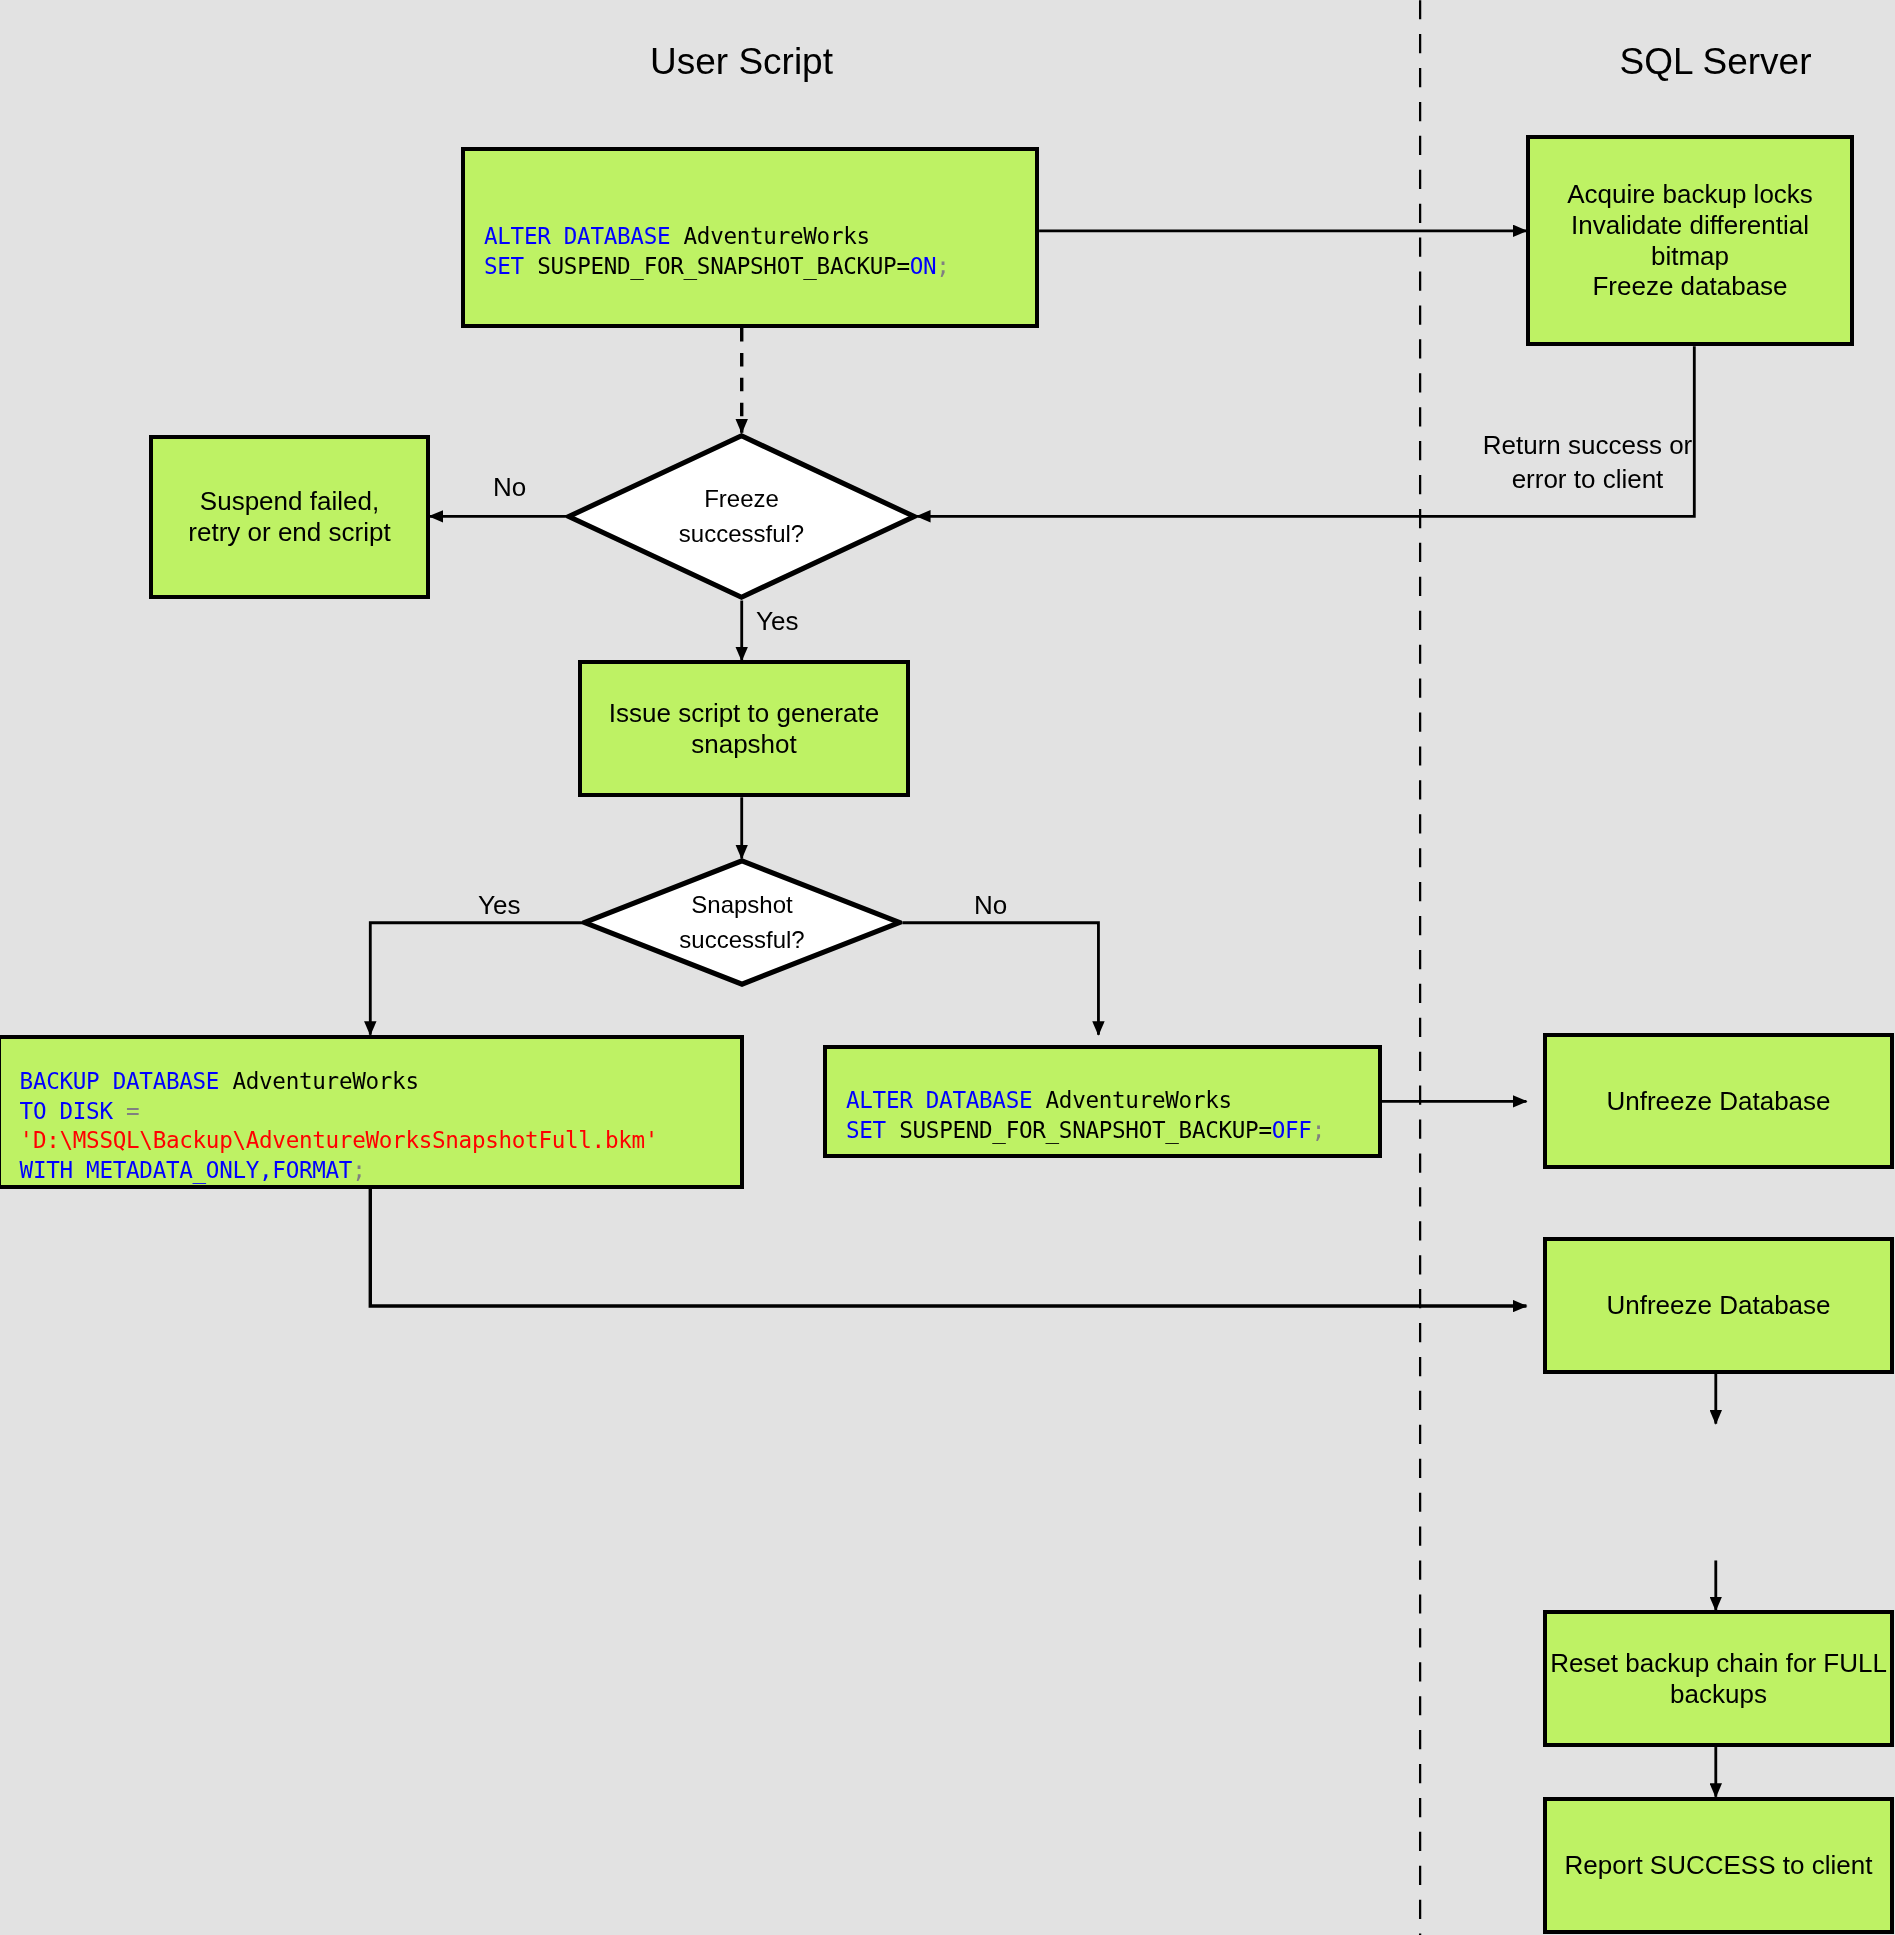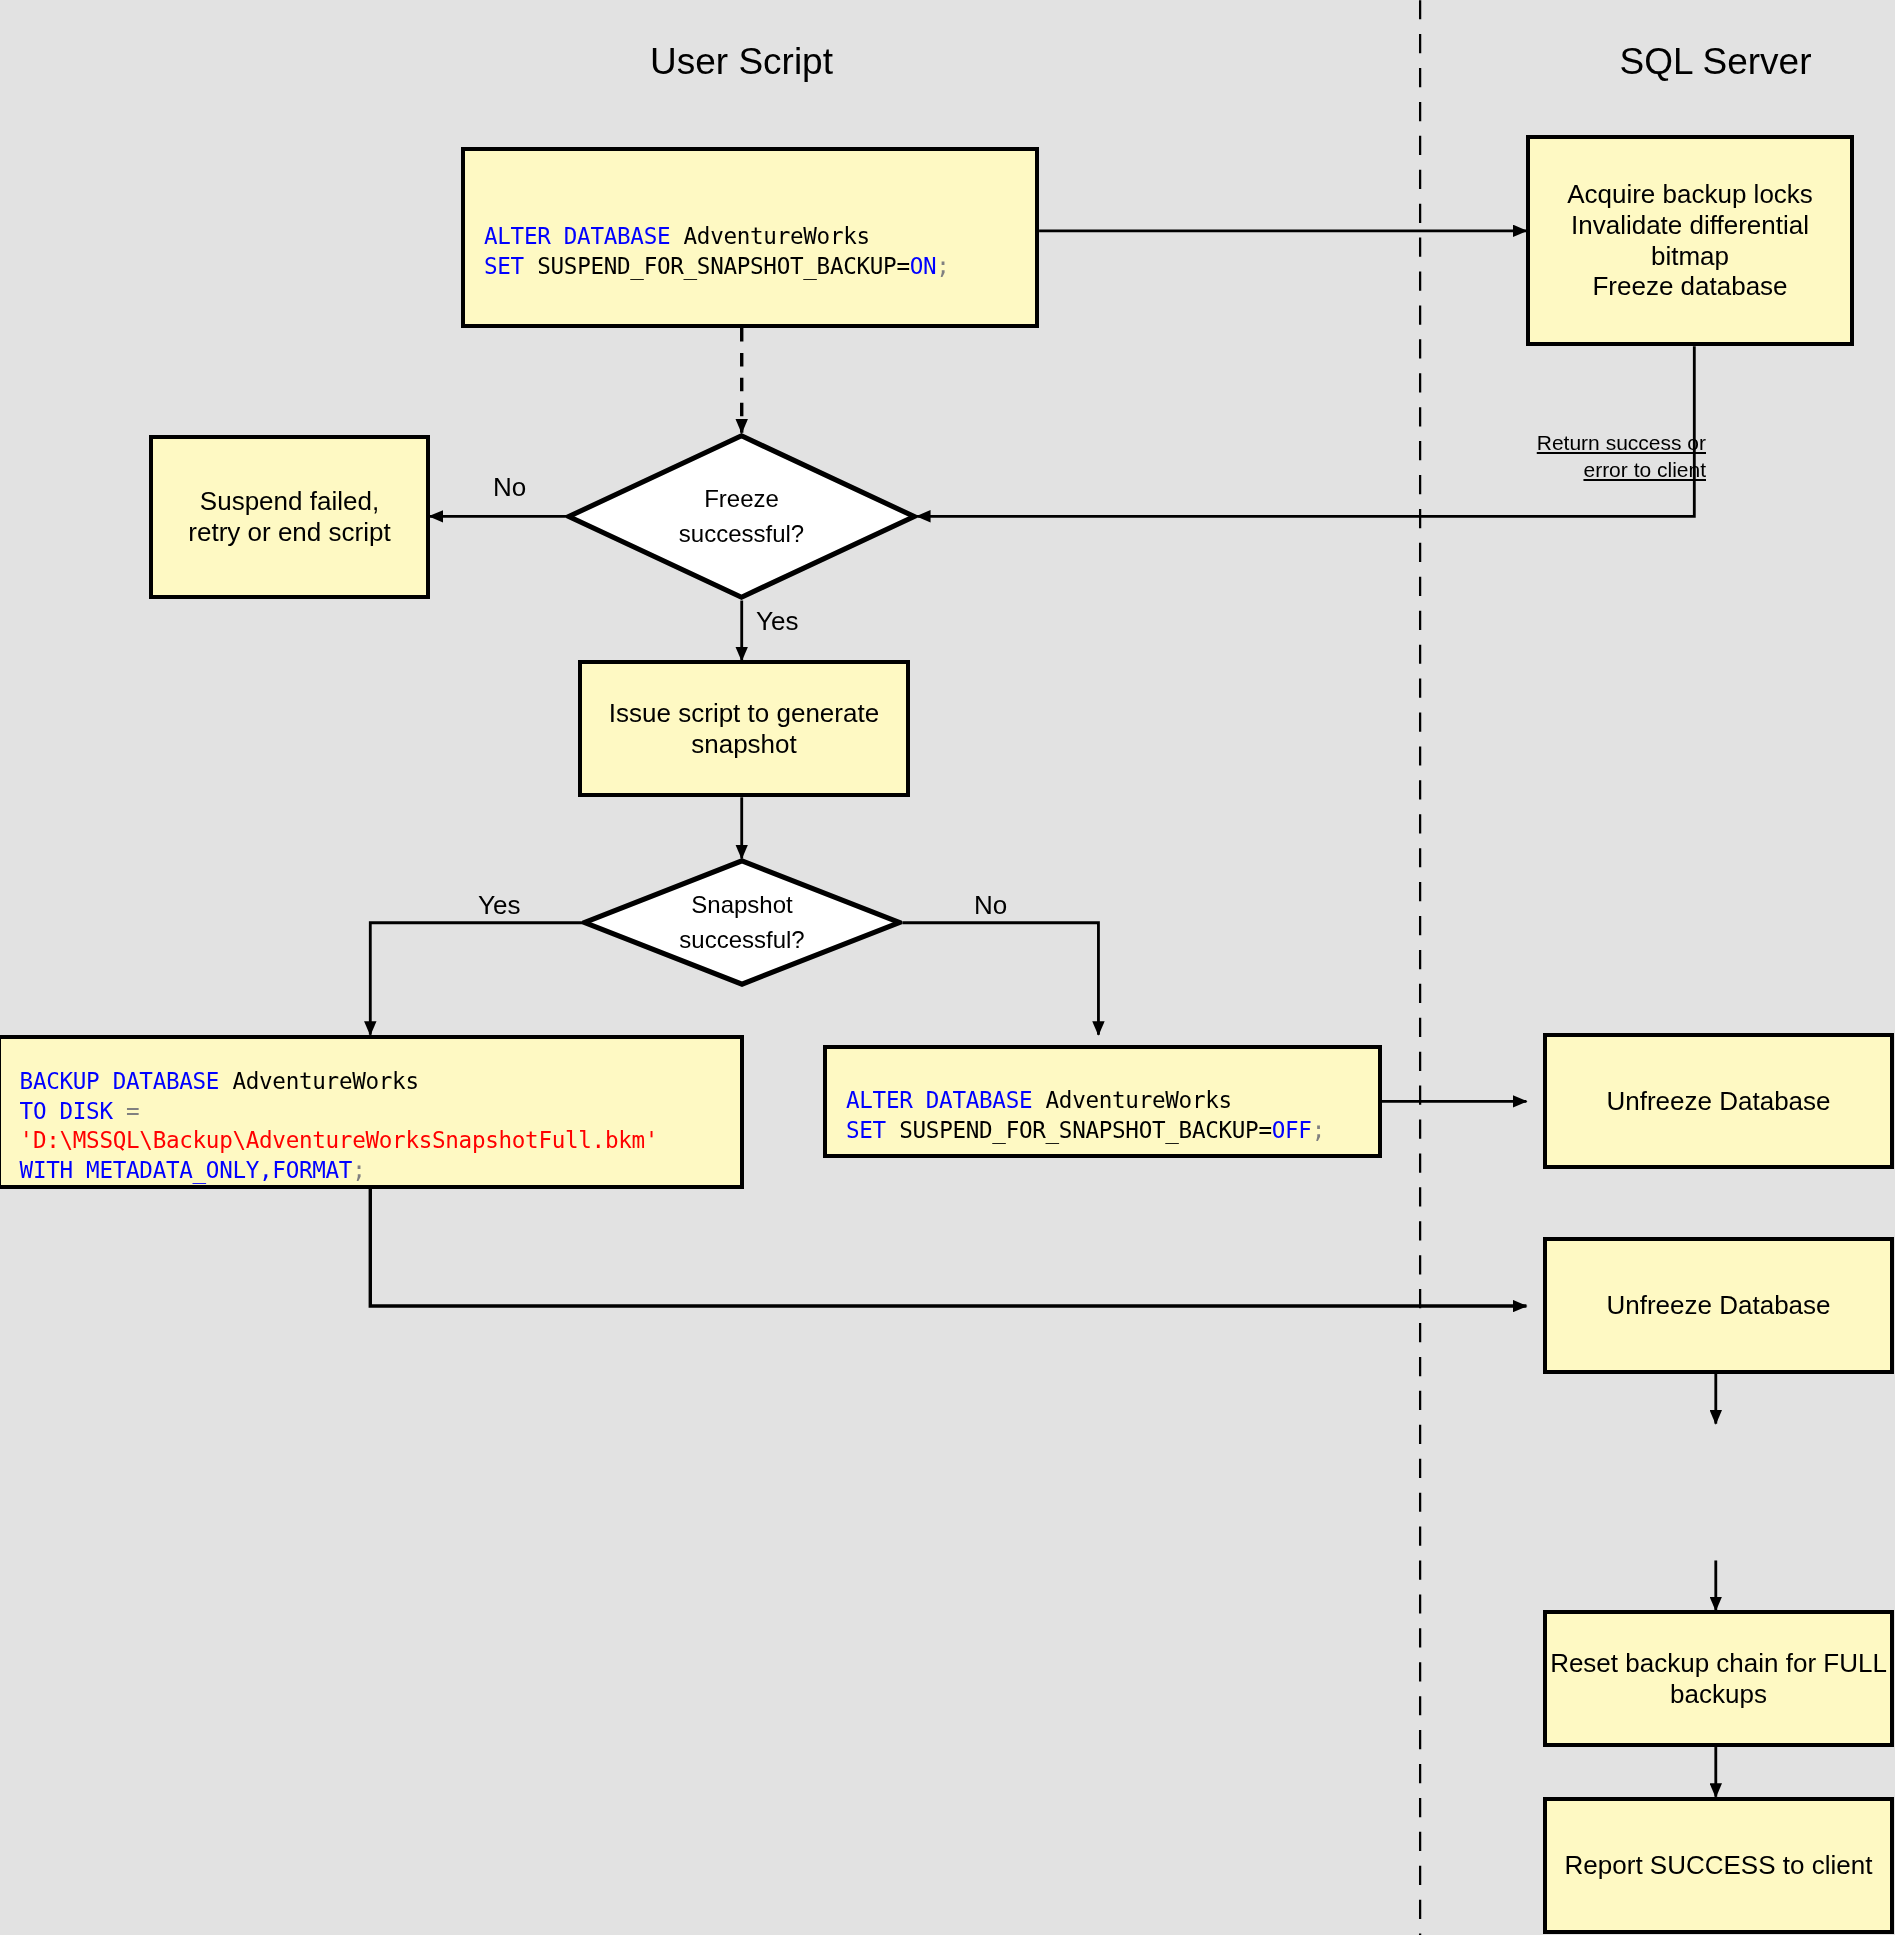--- a/index.html
+++ b/index.html
@@ -15,21 +15,21 @@
   .lane-title{
     position:absolute;
     font-size:37px;
     color:#000;
     white-space:nowrap;
     text-align:center;
     font-weight:400;
   }
   .node{
     position:absolute;
-    background:#fef9c3;
+    background:#bef264;
     border:4px solid #000;
     box-sizing:border-box;
     display:flex;
     align-items:center;
     justify-content:center;
     text-align:center;
     font-size:26px;
     line-height:1.18;
     color:#000;
   }
@@ -69,26 +69,25 @@
     color:#000;
   }
   .edge-label{
     position:absolute;
     font-size:26px;
     color:#000;
     white-space:nowrap;
   }
   .edge-note{
     position:absolute;
-    font-size:21px;
+    font-size:26px;
     color:#000;
     line-height:1.3;
-    text-align:right;
+    text-align:center;
     white-space:pre-line;
-    text-decoration:underline;
   }
 </style>
 </head>
 <body>
 
 <div id="stage">
 
   <svg class="wires" viewBox="0 0 3352 3424" xmlns="http://www.w3.org/2000/svg">
     <defs>
       <marker id="ah" markerWidth="15" markerHeight="12" refX="14" refY="6" orient="auto" markerUnits="userSpaceOnUse">

